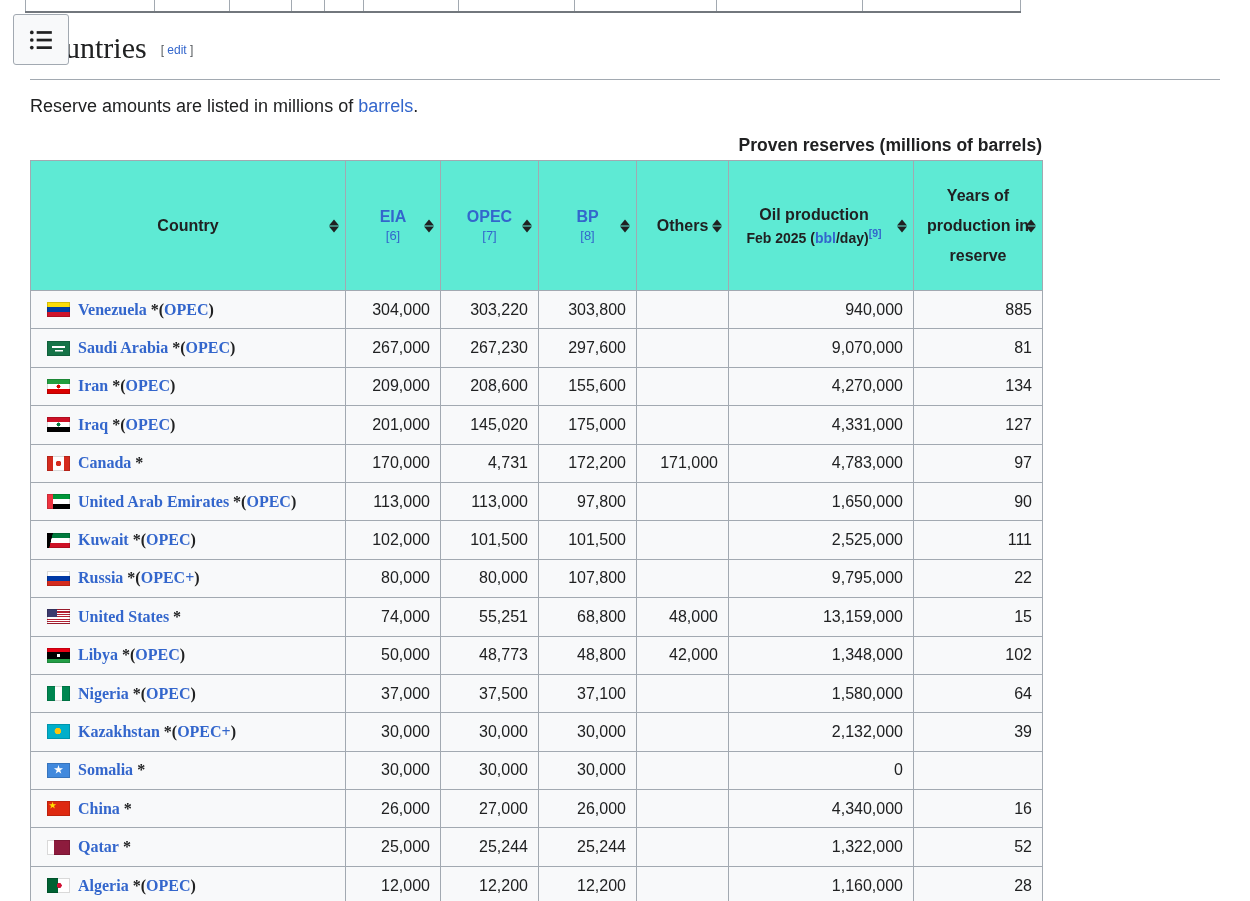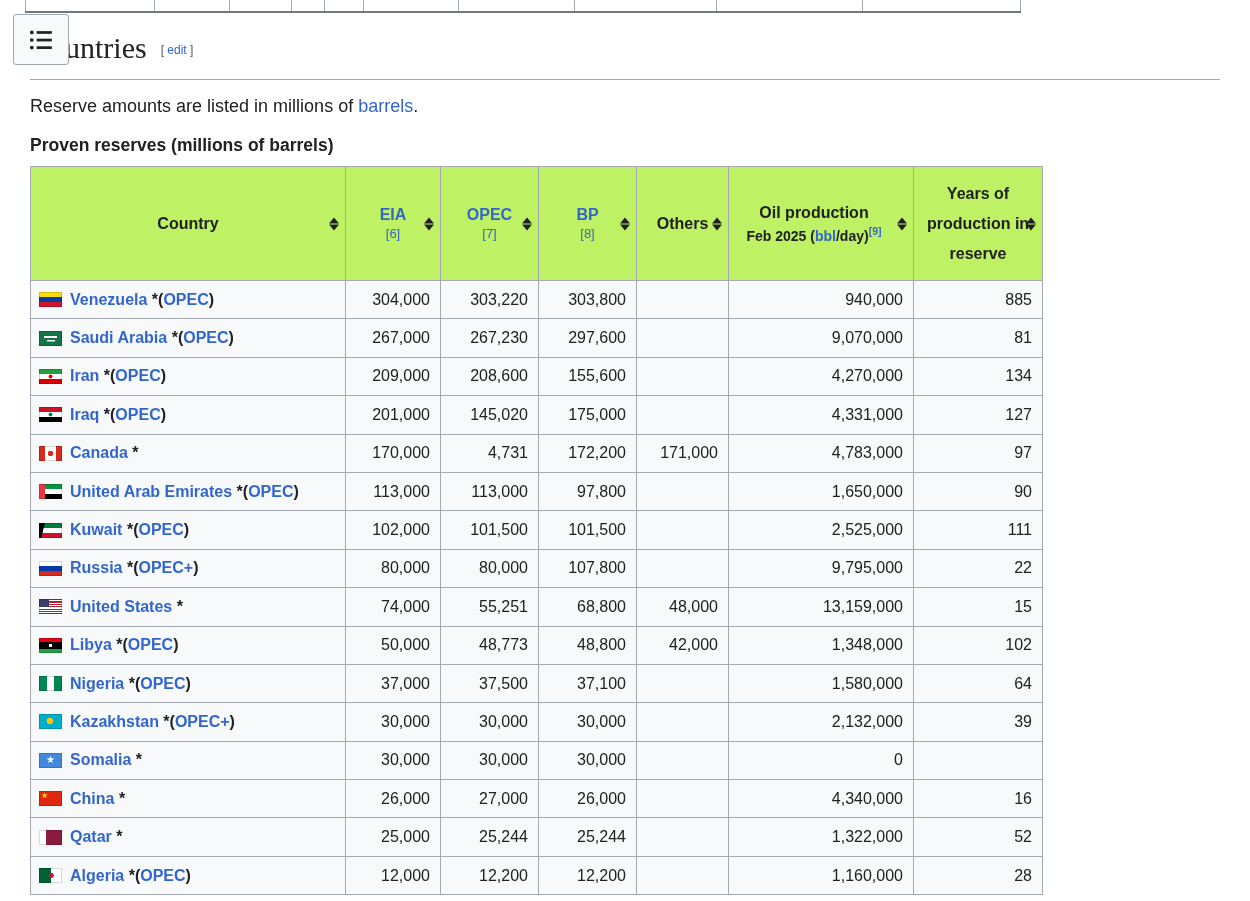--- a/index.html
+++ b/index.html
@@ -25,30 +25,30 @@
     font-family:"Liberation Serif","DejaVu Serif",serif;font-weight:400;
     font-size:30px;line-height:39px;margin:28px 0 0;padding-bottom:9px;
     border-bottom:1px solid #a2a9b1;color:#202122;
   }
   .editsection{font-family:"Liberation Sans",sans-serif;font-size:12px;margin-left:14px;vertical-align:4px;}
   .editsection .brk{color:#54595d;}
   
   p.intro{font-size:18px;line-height:20px;margin:16px 0 0;}
   
   .tablewrap{width:1012px;margin-top:16px;}
-  .tcaption{font-weight:bold;font-size:17.5px;text-align:left;padding:3px 0 10px;}
+  .tcaption{font-weight:bold;font-size:17.5px;text-align:right;padding:3px 0 4px;}
   table.wikitable{border-collapse:collapse;table-layout:fixed;width:1012px;background:#f8f9fa;font-size:16px;}
   .wikitable th,.wikitable td{border:1px solid #a2a9b1;}
   .wikitable th{
-    background:#bef264;font-weight:bold;text-align:center;vertical-align:middle;
-    position:relative;height:97px;cursor:pointer;padding:8px 4px;
+    background:#5eead4;font-weight:bold;text-align:center;vertical-align:middle;
+    position:relative;height:97px;cursor:pointer;padding:16px 4px;
   }
   .wikitable td{height:37.4px;padding:0 10px;white-space:nowrap;overflow:hidden;}
   td.num{text-align:right;}
-  td.country{padding:0 8px;}
+  td.country{padding:0 16px;font-family:Liberation Serif, serif;}
   .cflex{display:flex;align-items:center;font-weight:bold;}
   .hdr-ref{font-weight:normal;font-size:13px;display:block;margin-top:2px;}
   .hdr-sub{font-weight:bold;font-size:14px;display:block;margin-top:3px;}
   .hdr-sub sup{font-size:10.5px;}
   .years-th{padding:0 22px 0 10px;line-height:30px;}
   
   .sort{position:absolute;right:6px;top:50%;transform:translateY(-50%);width:10px;height:13px;}
   .sort::before,.sort::after{content:"";position:absolute;left:0;border-left:5px solid transparent;border-right:5px solid transparent;}
   .sort::before{top:0;border-bottom:6px solid #202122;}
   .sort::after{bottom:0;border-top:6px solid #202122;}

